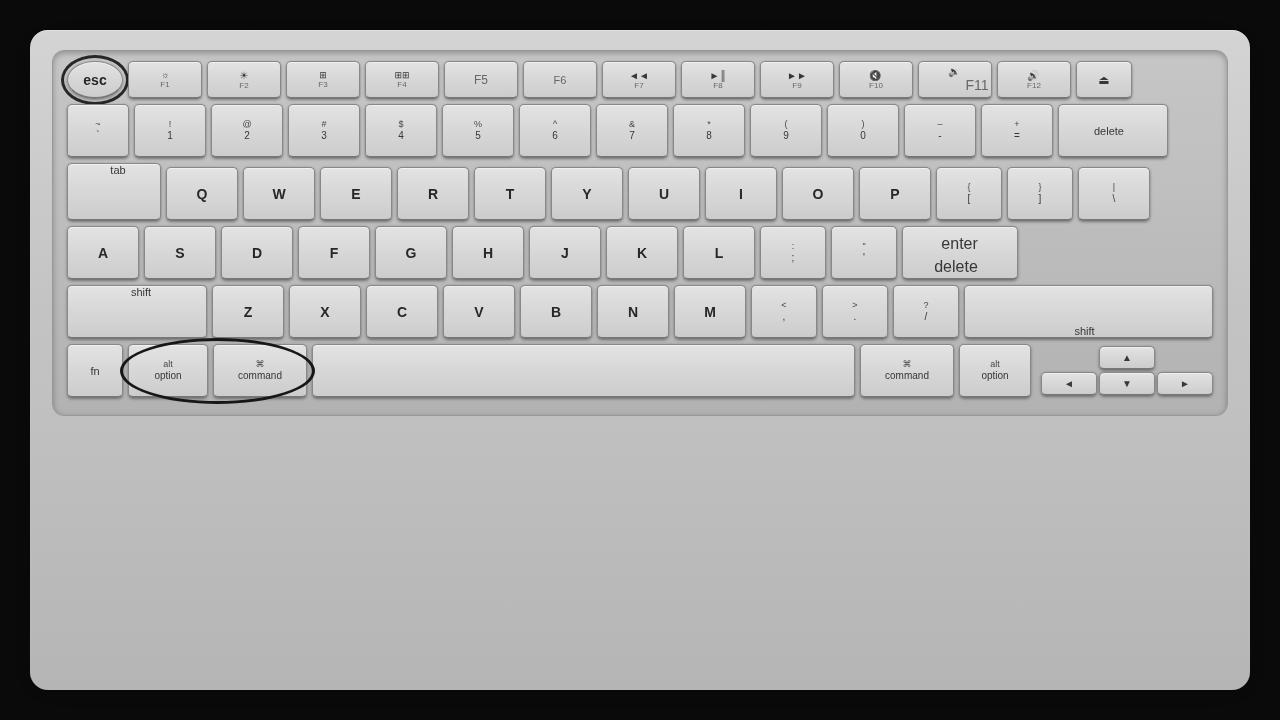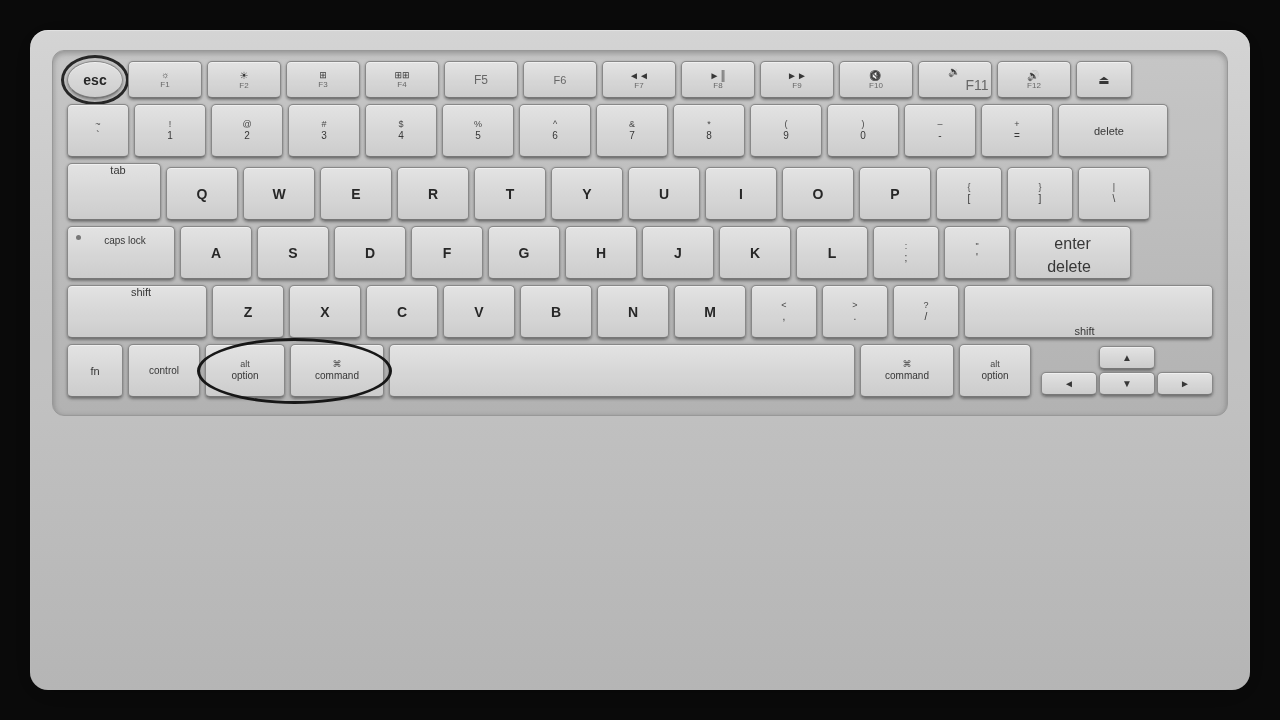--- a/index.html
+++ b/index.html
@@ -299,24 +299,20 @@
         <span class="top-label">}</span>
         <span class="bottom-label">]</span>
       </div>
       <div class="key" style="min-width:72px;height:54px;">
         <span class="top-label">|</span>
         <span class="bottom-label">\</span>
       </div>
     </div>
 
     <div class="key-row">
-      <div class="key key-capslock" style="height:54px;min-width:108px;justify-content:flex-start;padding-left:8px;font-size:10px;">
-        <div class="capslock-dot"></div>
-        <span style="margin-top:8px;font-size:10px;">caps lock</span>
-      </div>
       <div class="key" style="min-width:72px;height:54px;">
           <span class="main-label">A</span>
         </div>
       <div class="key" style="min-width:72px;height:54px;">
           <span class="main-label">S</span>
         </div>
       <div class="key" style="min-width:72px;height:54px;">
           <span class="main-label">D</span>
         </div>
       <div class="key" style="min-width:72px;height:54px;">
@@ -391,23 +387,20 @@
         <span class="bottom-label">/</span>
       </div>
       <div class="key" style="flex:1;height:54px;justify-content:flex-end;padding-right:8px;">
         <span style="font-size:11px;">shift</span>
       </div>
     </div>
 
     <div class="key-row" style="align-items:center;">
       <div class="key" style="min-width:56px;height:54px;">
         <span style="font-size:11px;">fn</span>
-      </div>
-      <div class="key" style="min-width:72px;height:54px;">
-        <span style="font-size:10px;">control</span>
       </div>
 
       <div class="group-circled" style="display:flex;gap:5px;">
         <div class="key" style="min-width:80px;height:54px;">
           <span class="top-label">alt</span>
           <span class="bottom-label">option</span>
         </div>
         <div class="key" style="min-width:94px;height:54px;">
           <span class="top-label">⌘</span>
           <span class="bottom-label">command</span>

